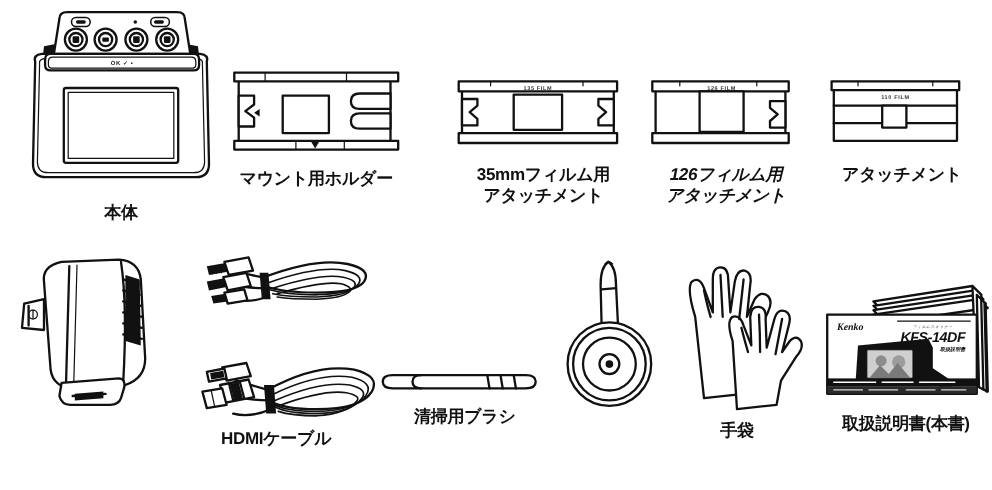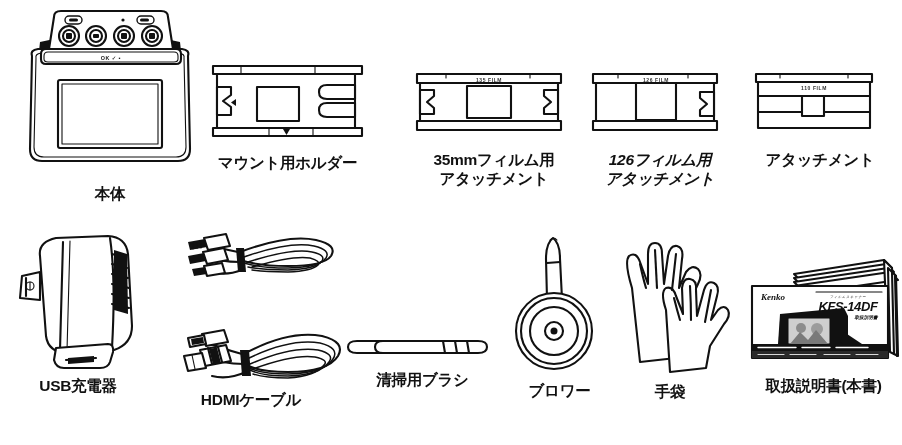--- a/index.html
+++ b/index.html
@@ -207,23 +207,20 @@
         <path class="fillw" d="M32 44 L14 48 L12 70 L32 72 Z"></path>
         <path class="ln1" d="M18 50 L18 68"></path>
         <circle class="ln-hair" cx="22" cy="58" r="4"></circle>
         <path class="ln-hair" d="M22 54 L22 62"></path>
 
         <path class="fillw" d="M48 120 L100 116 Q106 116 105 124 L102 134 Q100 140 92 140 L56 140 Q48 140 46 132 Z"></path>
         <path class="ln1" d="M58 132 L88 130"></path>
         <path class="fillk" d="M60 130 L86 128 L86 134 L60 136 Z"></path>
       </svg>
     </div>
-    <div class="label" style="left:0; top:148px; width:140px;">
-      <span class="ln">USB充電器</span>
-    </div>
   </div>
 
   <div class="item" style="left:148px; top:228px; width:200px; height:95px;">
     <div class="art" style="left:0; top:0;">
       <svg width="200" height="62" viewBox="0 0 200 62">
 
         <path class="ln1" d="M92 24 Q140 6 168 12 Q190 17 183 28 Q176 38 140 38 Q110 38 92 32"></path>
         <path class="ln-thin" d="M96 29 Q142 13 166 18 Q183 22 178 30 Q172 39 140 40 Q112 40 96 35"></path>
         <path class="ln-thin" d="M100 34 Q144 20 164 24 Q178 27 174 33 Q168 41 140 42 Q114 42 100 39"></path>
         <path class="ln-thin" d="M104 39 Q146 27 162 30 Q173 33 170 37 Q164 43 140 44 Q116 44 104 42"></path>
@@ -297,23 +294,20 @@
         <path class="fillw" d="M45 66 L44 26 Q44 10 51 5 Q58 10 58 26 L60 66 Z"></path>
         <path class="ln1" d="M45 30 L58 29"></path>
         <path class="ln-hair" d="M48 7 Q51.5 3 55 7"></path>
 
         <circle class="fillw" cx="52" cy="98" r="38"></circle>
         <circle class="ln1" cx="52" cy="98" r="33"></circle>
         <circle class="ln1" cx="52" cy="98" r="24"></circle>
         <circle class="fillw" cx="52" cy="98" r="9"></circle>
         <circle class="fillk" cx="52" cy="98" r="3.5"></circle>
       </svg>
-    </div>
-    <div class="label" style="left:-10px; top:148px; width:135px;">
-      <span class="ln">ブロワー</span>
     </div>
   </div>
 
   <div class="item" style="left:610px; top:240px; width:120px; height:160px;">
     <div class="art" style="left:0; top:0;">
       <svg width="120" height="140" viewBox="0 0 120 140">
 
         <path class="fillw" d="M22 48 Q14 22 19 16 Q26 11 30 22 L38 44 L38 14 Q38 3 45 3 Q52 3 52 14 L54 44 L58 16 Q60 5 67 6 Q74 8 72 19 L69 48 L76 32 Q82 24 88 29 Q93 34 88 44 L72 78 L66 118 L30 122 Z"></path>
 
         <path class="fillw" d="M56 70 Q50 52 56 48 Q63 46 66 56 L73 74 L72 48 Q73 38 80 39 Q87 40 86 50 L87 76 L94 50 Q97 40 104 43 Q110 46 107 56 L101 80 L108 70 Q114 64 118 70 Q121 76 114 84 L100 106 L96 128 L60 132 Z"></path>

